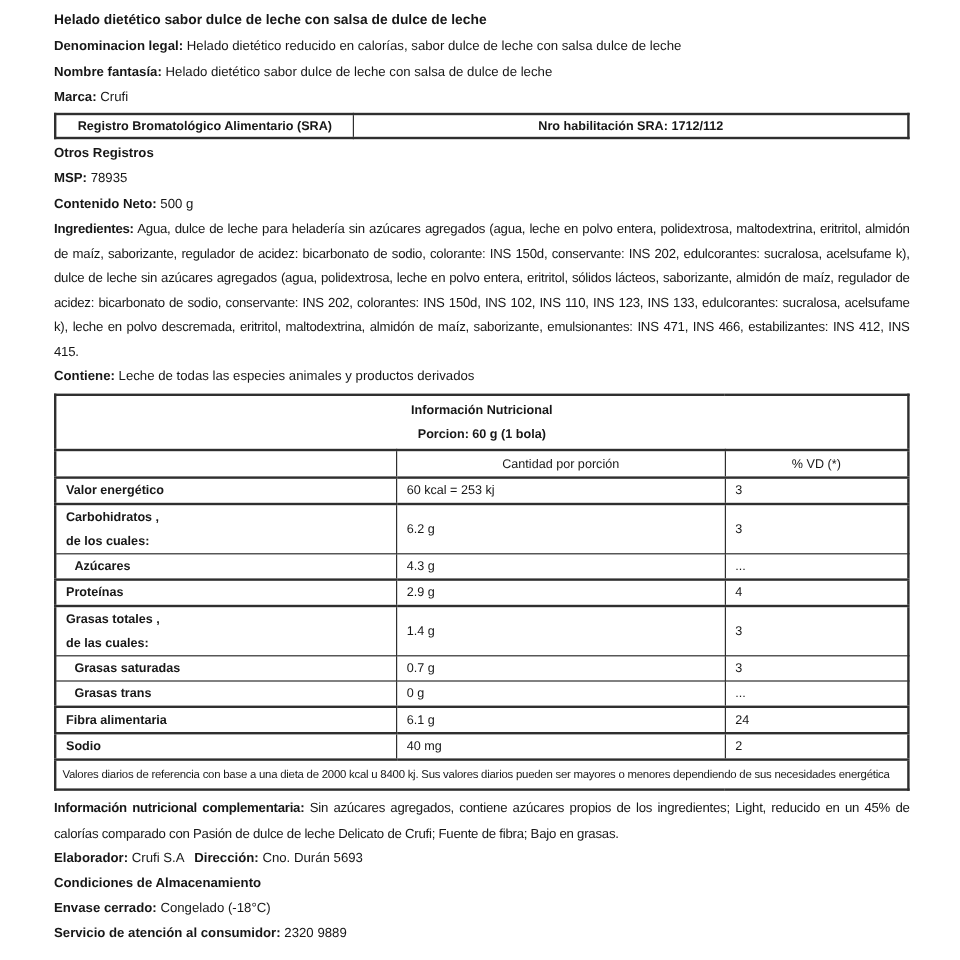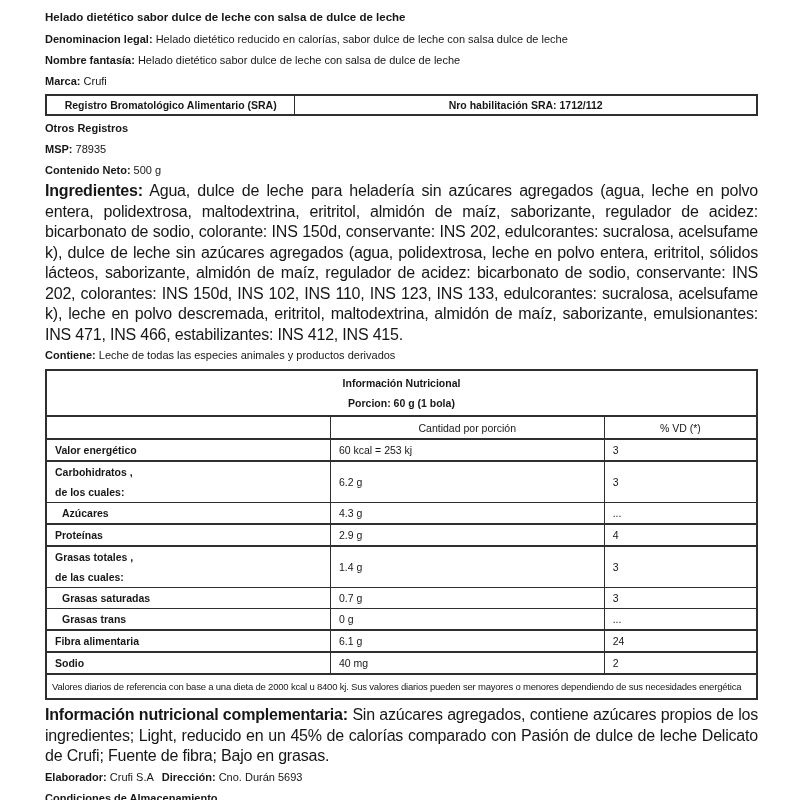--- a/index.html
+++ b/index.html
@@ -7,21 +7,21 @@
   body {
     width: 800px; height: 800px; background: #ffffff;
     font-family: "Liberation Sans", sans-serif;
     color: #171717;
   }
   .doc { padding: 6px 42px 0 45px; font-size: 11px; line-height: 21px; }
   .title { font-size: 11.5px; font-weight: bold; line-height: 23px; }
   .line { margin: 0; }
   .b { font-weight: bold; }
   .just {
-    text-align: justify; font-size: 16px; letter-spacing: -0.2px;
+    text-align: justify; font-size: 11px; letter-spacing: -0.2px;
     line-height: 20.5px;
   }
   .gap-left { margin-left: 8px; }
 
   table { border-collapse: collapse; width: 100%; table-layout: fixed; }
 
   .reg-table { border: 2px solid #2f2f2f; margin: 2px 0 2px; }
   .reg-table td {
     border: 1px solid #2f2f2f; text-align: center; font-weight: bold;
     height: 16px; line-height: 18px; padding: 0 4px; font-size: 10.5px;

